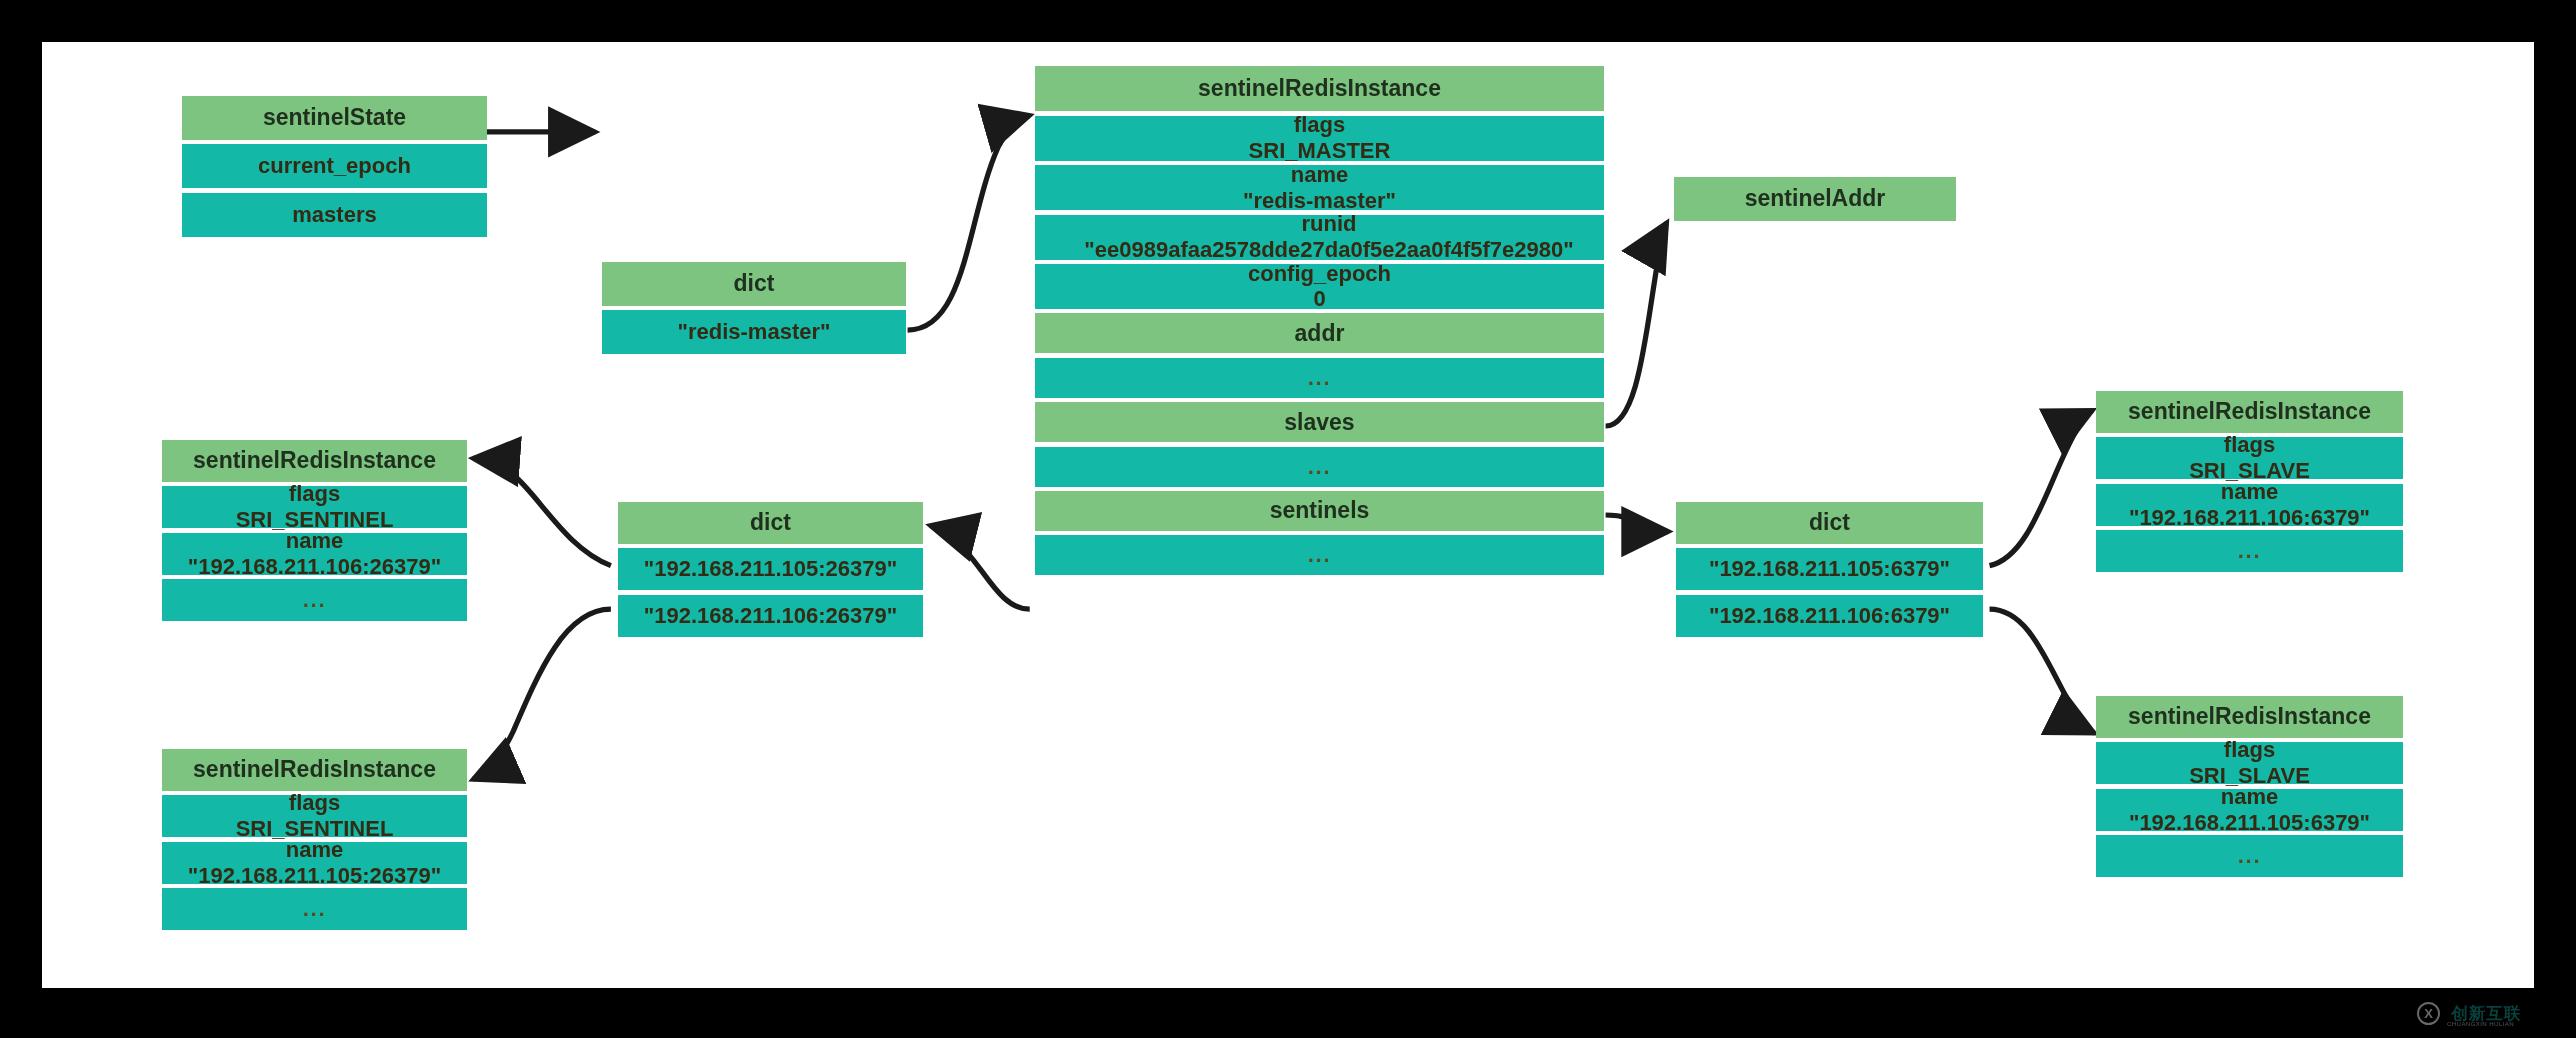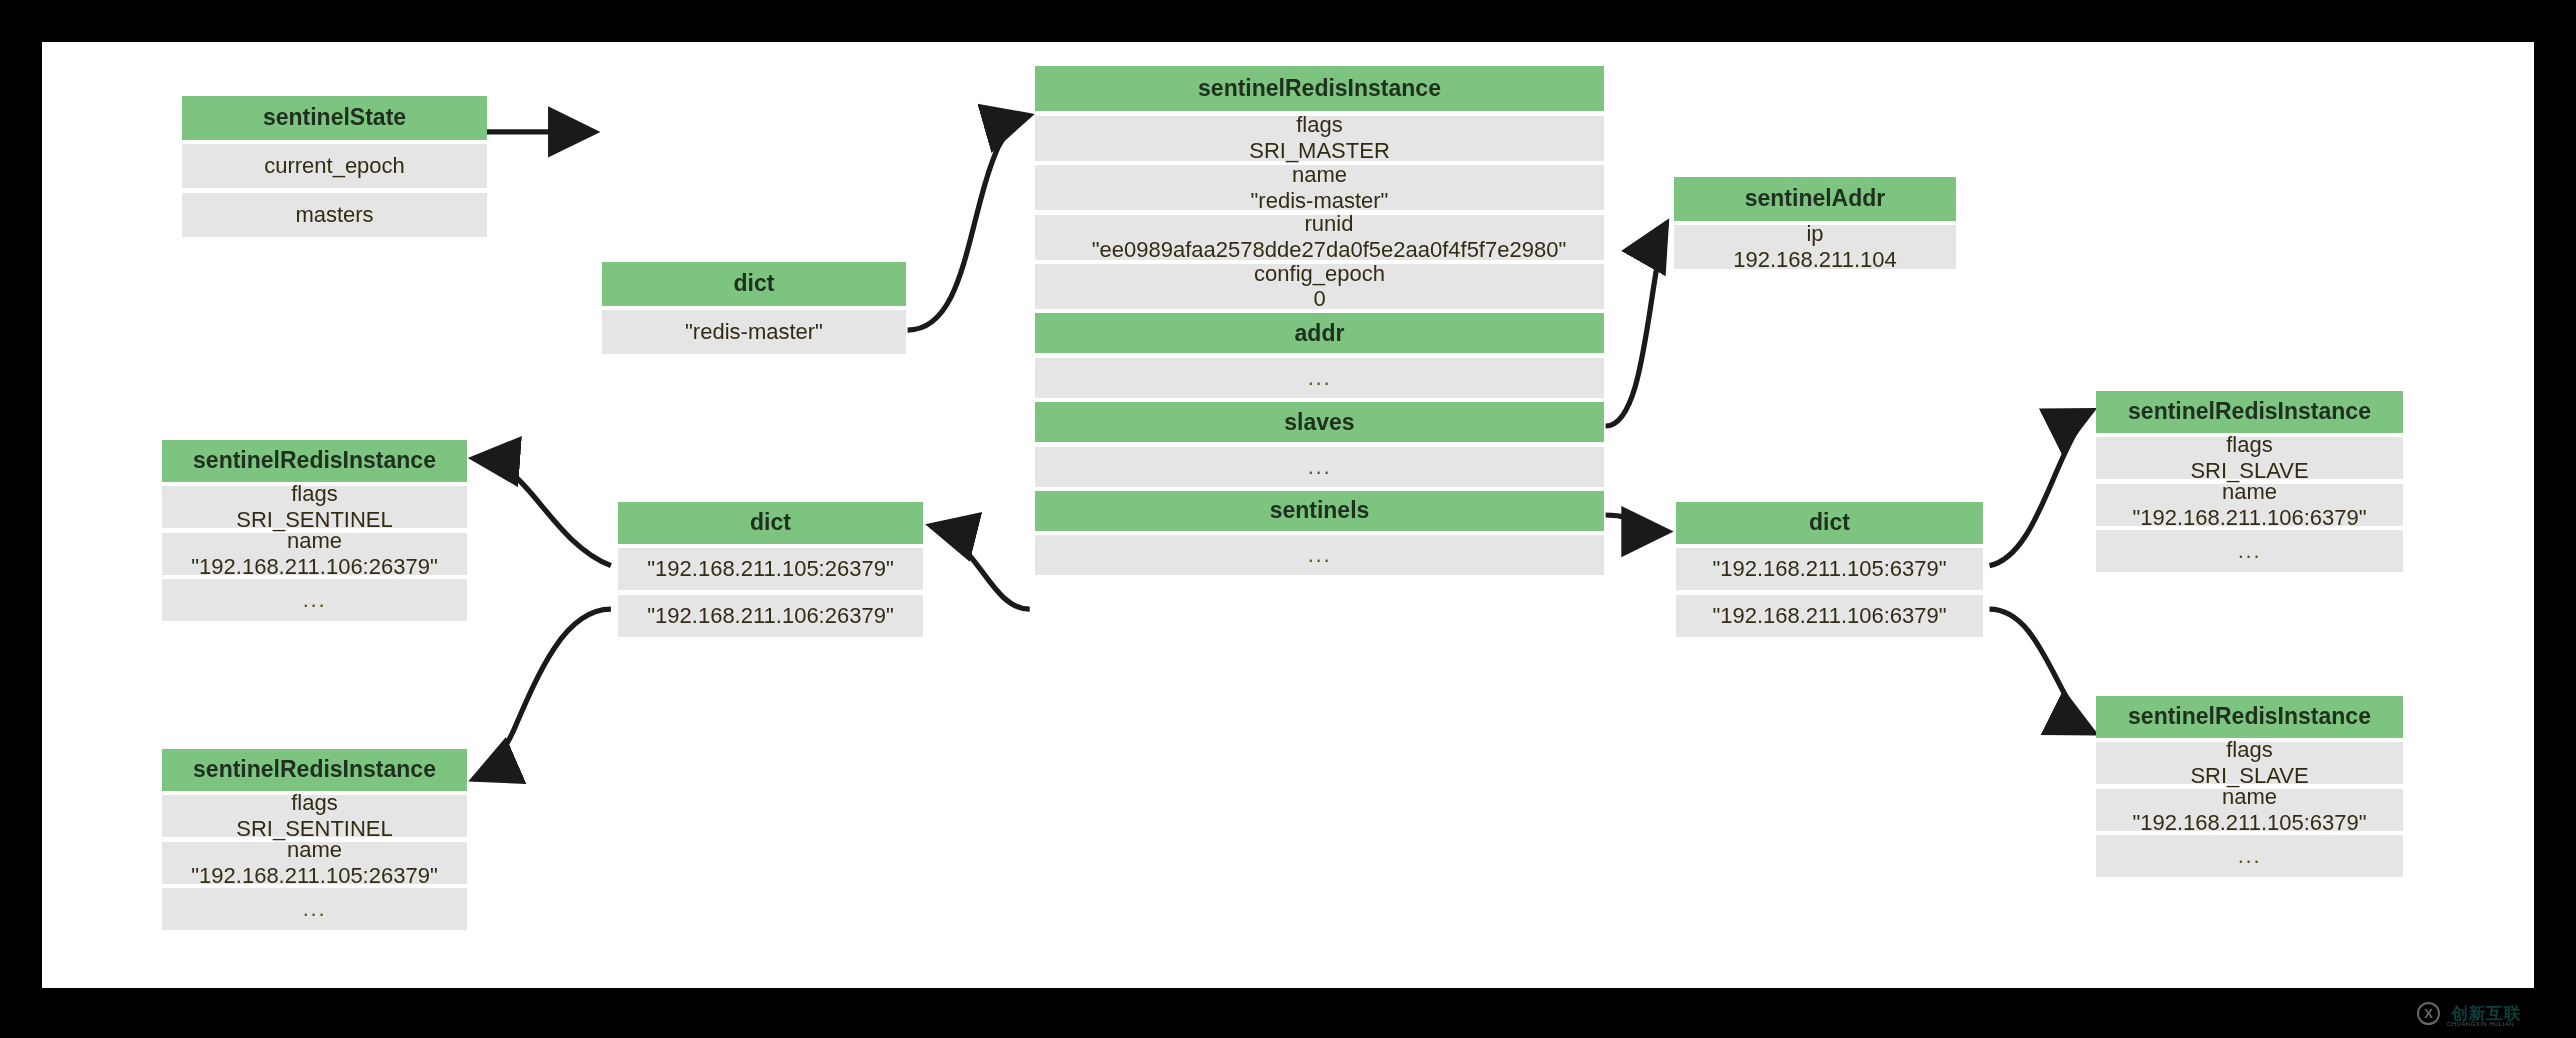--- a/index.html
+++ b/index.html
@@ -35,23 +35,23 @@
     color: #2d2d20;
     line-height: 1.18;
   }
   .row.header {
     background: #7cc47f;
     font-weight: bold;
     font-size: 23px;
     color: #20301f;
   }
   .row.field {
-    background: #e5e5e5;
+    background: #14b8a6;
     font-size: 22px;
-    font-weight: normal;
+    font-weight: bold;
     color: #332b14;
   }
   .row .k { display: block; }
   .row .v { display: block; }
   .dots { font-size: 22px; letter-spacing: 1.7px; color: #5a4a1c; }
 
   
   #n-sentinelState { left: 140px; top: 54px;  width: 305px; }
   #n-sentinelState .header { height: 44px; }
   #n-sentinelState .field  { height: 44px; }
@@ -208,24 +208,20 @@
     </div>
     <div class="row field r-senv">
       <span class="dots">...</span>
     </div>
   </div>
 
   <div class="node" id="n-sentinelAddr">
     <div class="row header">
       <span>sentinelAddr</span>
     </div>
-    <div class="row field">
-      <span class="k">ip</span>
-      <span class="v">192.168.211.104</span>
-    </div>
   </div>
 
   <div class="node" id="n-dict-sentinels">
     <div class="row header">
       <span>dict</span>
     </div>
     <div class="row field">
       <span class="k">"192.168.211.105:26379"</span>
     </div>
     <div class="row field">

